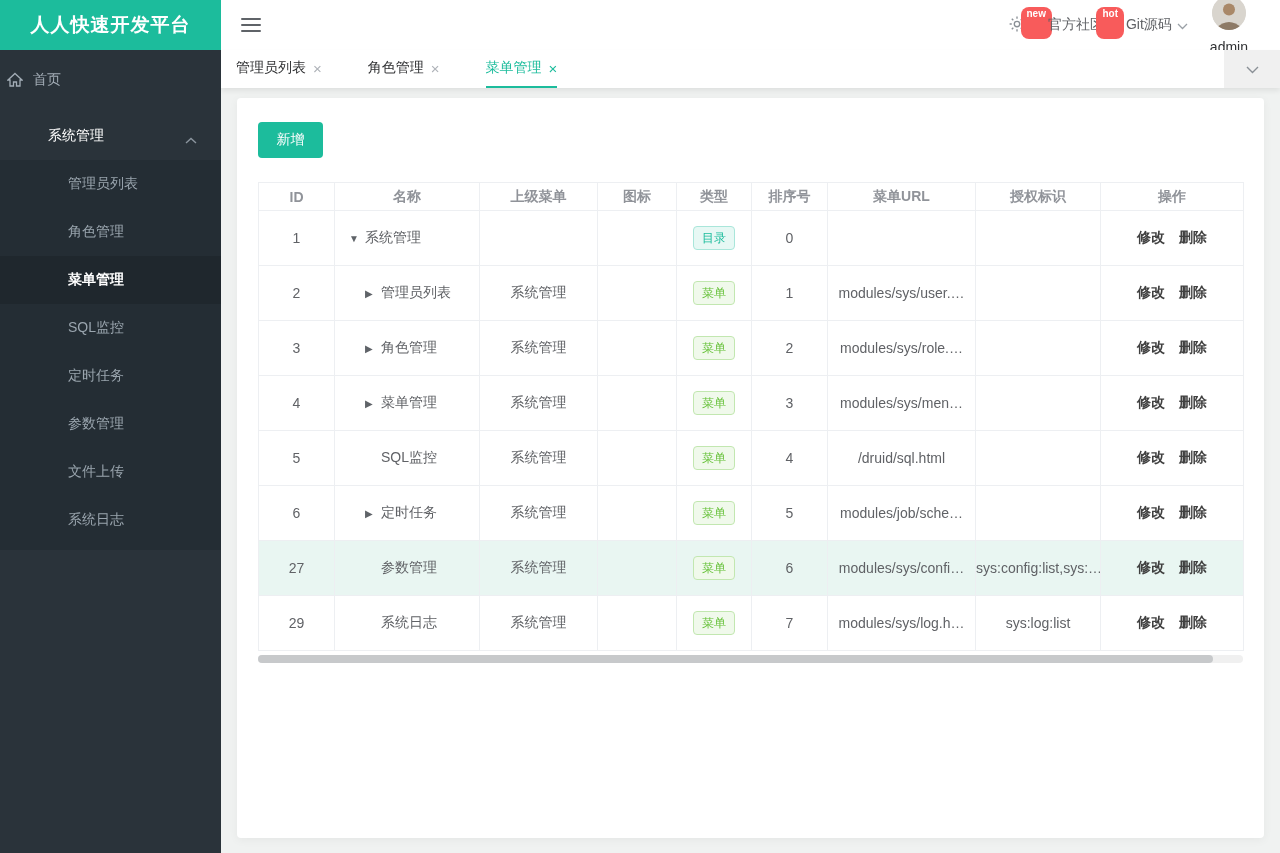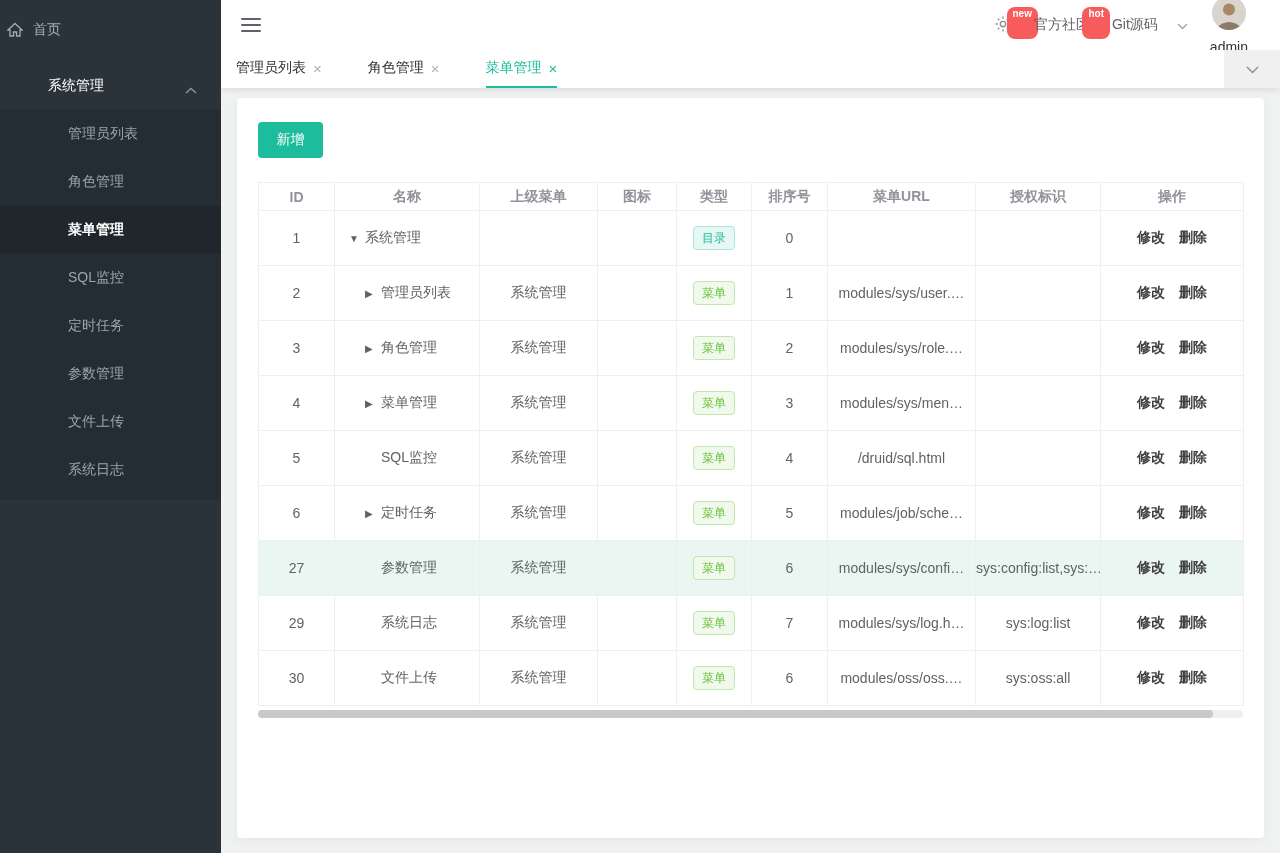--- a/index.html
+++ b/index.html
@@ -25,21 +25,21 @@
   .topbar { position:absolute; left:221px; top:0; right:0; height:50px; background:#fff;
             display:flex; align-items:center; padding:0 32px 0 20px; }
   .hamburger { width:20px; height:14px; display:flex; flex-direction:column; justify-content:space-between; cursor:pointer; }
   .hamburger span { display:block; height:2px; background:#5f6368; border-radius:1px; }
   .topbar-right { margin-left:auto; display:flex; align-items:center; gap:22px; }
   .top-link { position:relative; color:#606266; cursor:pointer; display:flex; align-items:center; }
   .pill { position:absolute; top:-9px; right:-20px; background:#f85b5b; color:#fff; font-size:10px;
           font-weight:bold; border-radius:8px; padding:1px 6px 19px; line-height:1.2; }
   .gear-wrap { position:relative; cursor:pointer; display:flex; }
   .gear-wrap .pill { top:-8px; right:-26px; }
-  .git-link { display:flex; align-items:center; gap:19px; }
+  .git-link { display:flex; align-items:center; gap:5px; }
   .user { display:flex; align-items:center; gap:9px; cursor:pointer;flex-direction:column; }
   .avatar { width:34px; height:34px; border-radius:50%; overflow:hidden; background:#dcd9d4; display:block; }
   .username { color:#303133; }
   
   .tabbar { position:absolute; left:221px; top:50px; right:0; height:38px; background:#fff;
             box-shadow:0 3px 5px rgba(0,0,0,.07); display:flex; align-items:stretch; padding-left:15px; z-index:4; }
   .tab { display:flex; align-items:center; gap:7px; margin-right:46px; cursor:pointer;
          color:#303133; border-bottom:2px solid transparent; }
   .tab .close { color:#aeb2b8; font-size:15px; line-height:1; }
   .tab.active { color:#1cbc9c; border-bottom-color:#1cbc9c; }
@@ -68,20 +68,23 @@
   .badge-menu { color:#67c23a; border-color:#c2e7b0; background:#f0f9eb; }
   tr.hl td { background:#e9f6f2; }
   .op { color:#404040; font-weight:600; margin:4px 7px; cursor:pointer; text-decoration:none; }
   .hscroll { margin-top:4px; width:985px; height:8px; border-radius:4px; background:#f0f0f0; position:relative; }
   .hscroll-thumb { position:absolute; left:0; top:0; height:8px; width:97%; border-radius:4px; background:#c7c9cb; cursor:pointer; }
 </style>
 </head>
 <body>
 
 <aside class="sidebar">
+  <div class="logo">
+    <span>人人快速开发平台</span>
+  </div>
   <div class="nav-item nav-home">
     <span class="ico">
       <svg width="16" height="16" viewBox="0 0 16 16">
           <path d="M8 1.5 L15 8 h-2 v6 h-3.5 v-4 h-3 v4 H3 V8 H1 Z" fill="none" stroke="#a3adb6" stroke-width="1.3"></path>
         </svg>
     </span>
     <span>首页</span>
   </div>
   <div class="nav-item nav-group">
     <span>系统管理</span>
@@ -294,30 +297,19 @@
         <td>29</td>
         <td class="cell-name lvl1"><span class="arrow"></span><span>系统日志</span></td>
         <td>系统管理</td>
         <td></td>
         <td><span class="badge badge-menu">菜单</span></td>
         <td>7</td>
         <td>modules/sys/log.h…</td>
         <td>sys:log:list</td>
         <td><a class="op">修改</a><a class="op">删除</a></td>
       </tr>
-      <tr>
-        <td>30</td>
-        <td class="cell-name lvl1"><span class="arrow"></span><span>文件上传</span></td>
-        <td>系统管理</td>
-        <td></td>
-        <td><span class="badge badge-menu">菜单</span></td>
-        <td>6</td>
-        <td>modules/oss/oss.…</td>
-        <td>sys:oss:all</td>
-        <td><a class="op">修改</a><a class="op">删除</a></td>
-      </tr>
     </tbody>
   </table>
 
   <div class="hscroll">
     <div class="hscroll-thumb"></div>
   </div>
 </main>
 
 </body></html>

